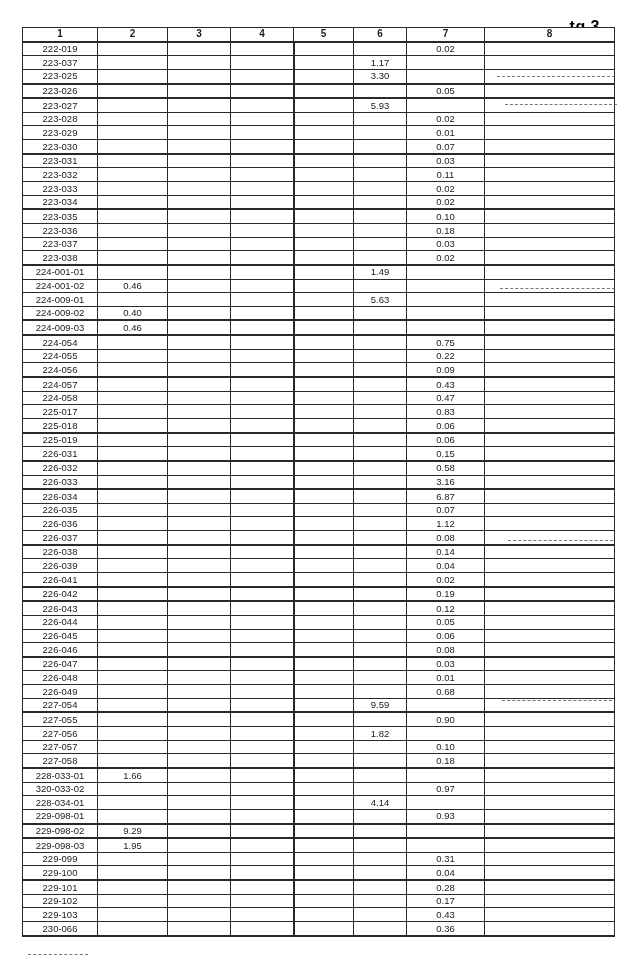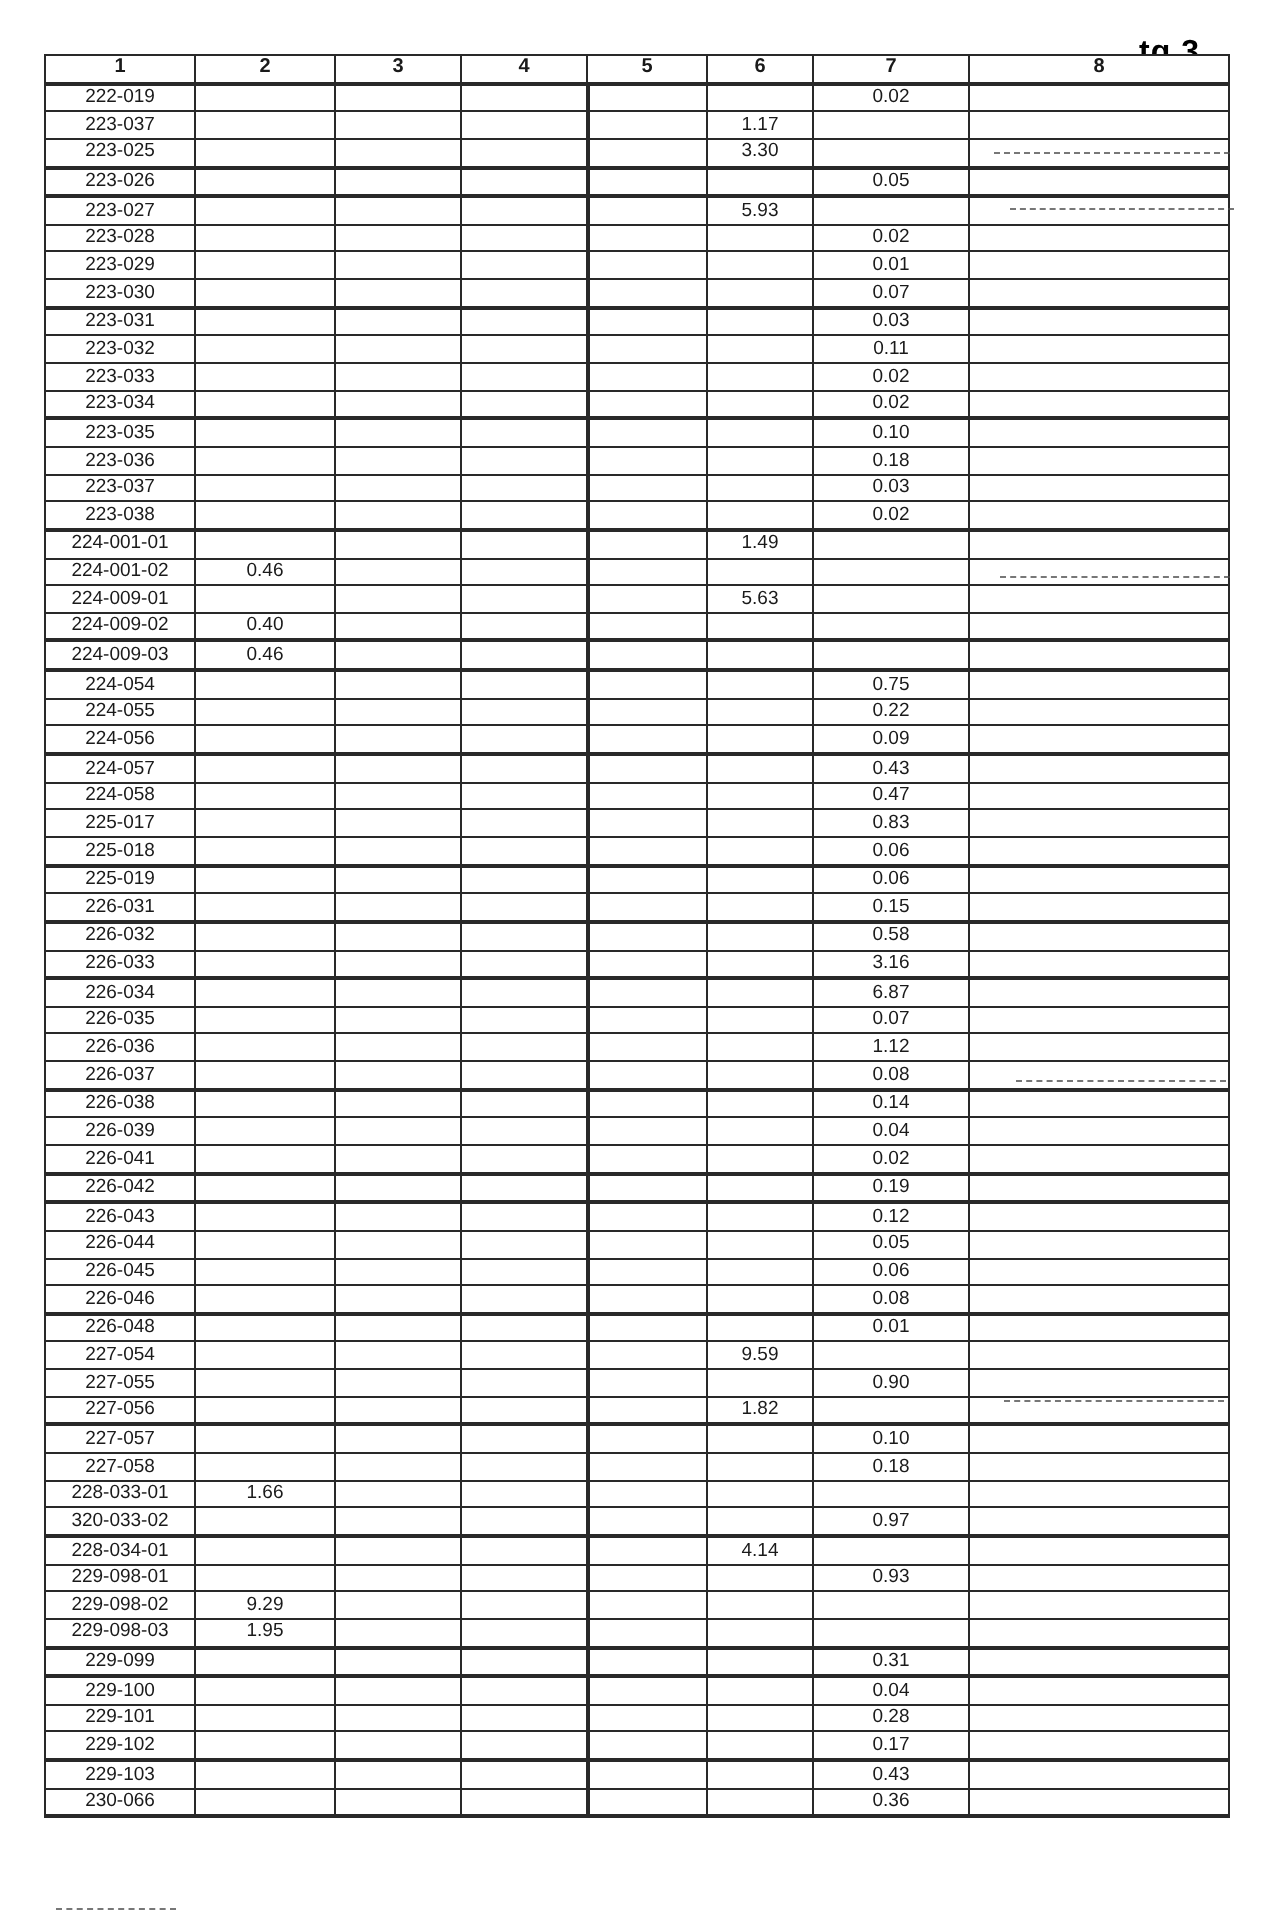--- a/index.html
+++ b/index.html
@@ -529,27 +529,47 @@
         <td>226-046</td>
         <td></td>
         <td></td>
         <td></td>
         <td></td>
         <td></td>
         <td>0.08</td>
         <td></td>
       </tr>
       <tr>
+        <td>226-047</td>
+        <td></td>
+        <td></td>
+        <td></td>
+        <td></td>
+        <td></td>
+        <td>0.03</td>
+        <td></td>
+      </tr>
+      <tr>
         <td>226-048</td>
         <td></td>
         <td></td>
         <td></td>
         <td></td>
         <td></td>
         <td>0.01</td>
+        <td></td>
+      </tr>
+      <tr>
+        <td>226-049</td>
+        <td></td>
+        <td></td>
+        <td></td>
+        <td></td>
+        <td></td>
+        <td>0.68</td>
         <td></td>
       </tr>
       <tr>
         <td>227-054</td>
         <td></td>
         <td></td>
         <td></td>
         <td></td>
         <td>9.59</td>
         <td></td>

